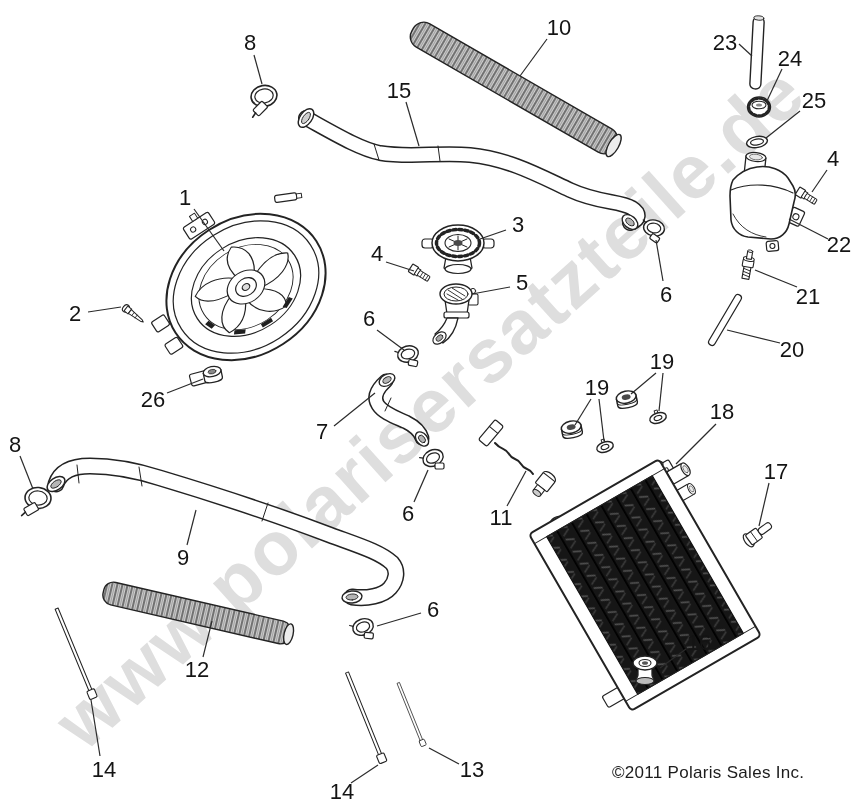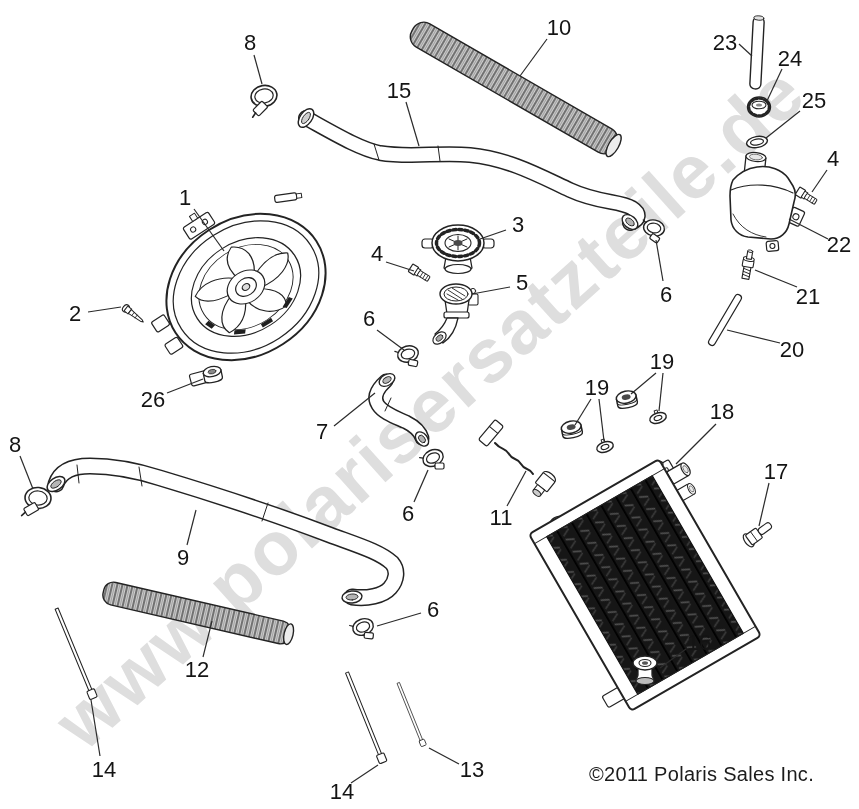--- a/index.html
+++ b/index.html
@@ -4,22 +4,22 @@
 <style>
   html,body{margin:0;padding:0;background:#fff;}
   .stage{position:relative;width:859px;height:809px;background:#fff;overflow:hidden;
          font-family:"Liberation Sans",sans-serif;}
   .watermark{position:absolute;left:-195px;top:352px;width:1250px;height:110px;
              line-height:110px;text-align:center;white-space:nowrap;
              font-size:76px;font-weight:700;letter-spacing:2px;
              color:var(--wm-color,#dedede);transform:rotate(-42deg);z-index:1;
              user-select:none;}
   svg.diagram{position:absolute;left:0;top:0;z-index:2;}
-  .copyright{position:absolute;left:589px;top:763px;width:240px;z-index:3;
-             font-size:20px;color:#1c1c1c;letter-spacing:0.3px;}
+  .copyright{position:absolute;left:612px;top:763px;width:240px;z-index:3;
+             font-size:17px;color:#1c1c1c;letter-spacing:0.3px;}
   .callout{font:22px "Liberation Sans",sans-serif;fill:#141414;
            text-anchor:middle;dominant-baseline:central;}
   .leader{stroke:#2b2b2b;stroke-width:1.2;fill:none;}
 </style>
 </head>
 <body>
 
 <div class="stage">
 
   <div class="watermark">www.polarisersatzteile.de</div>

